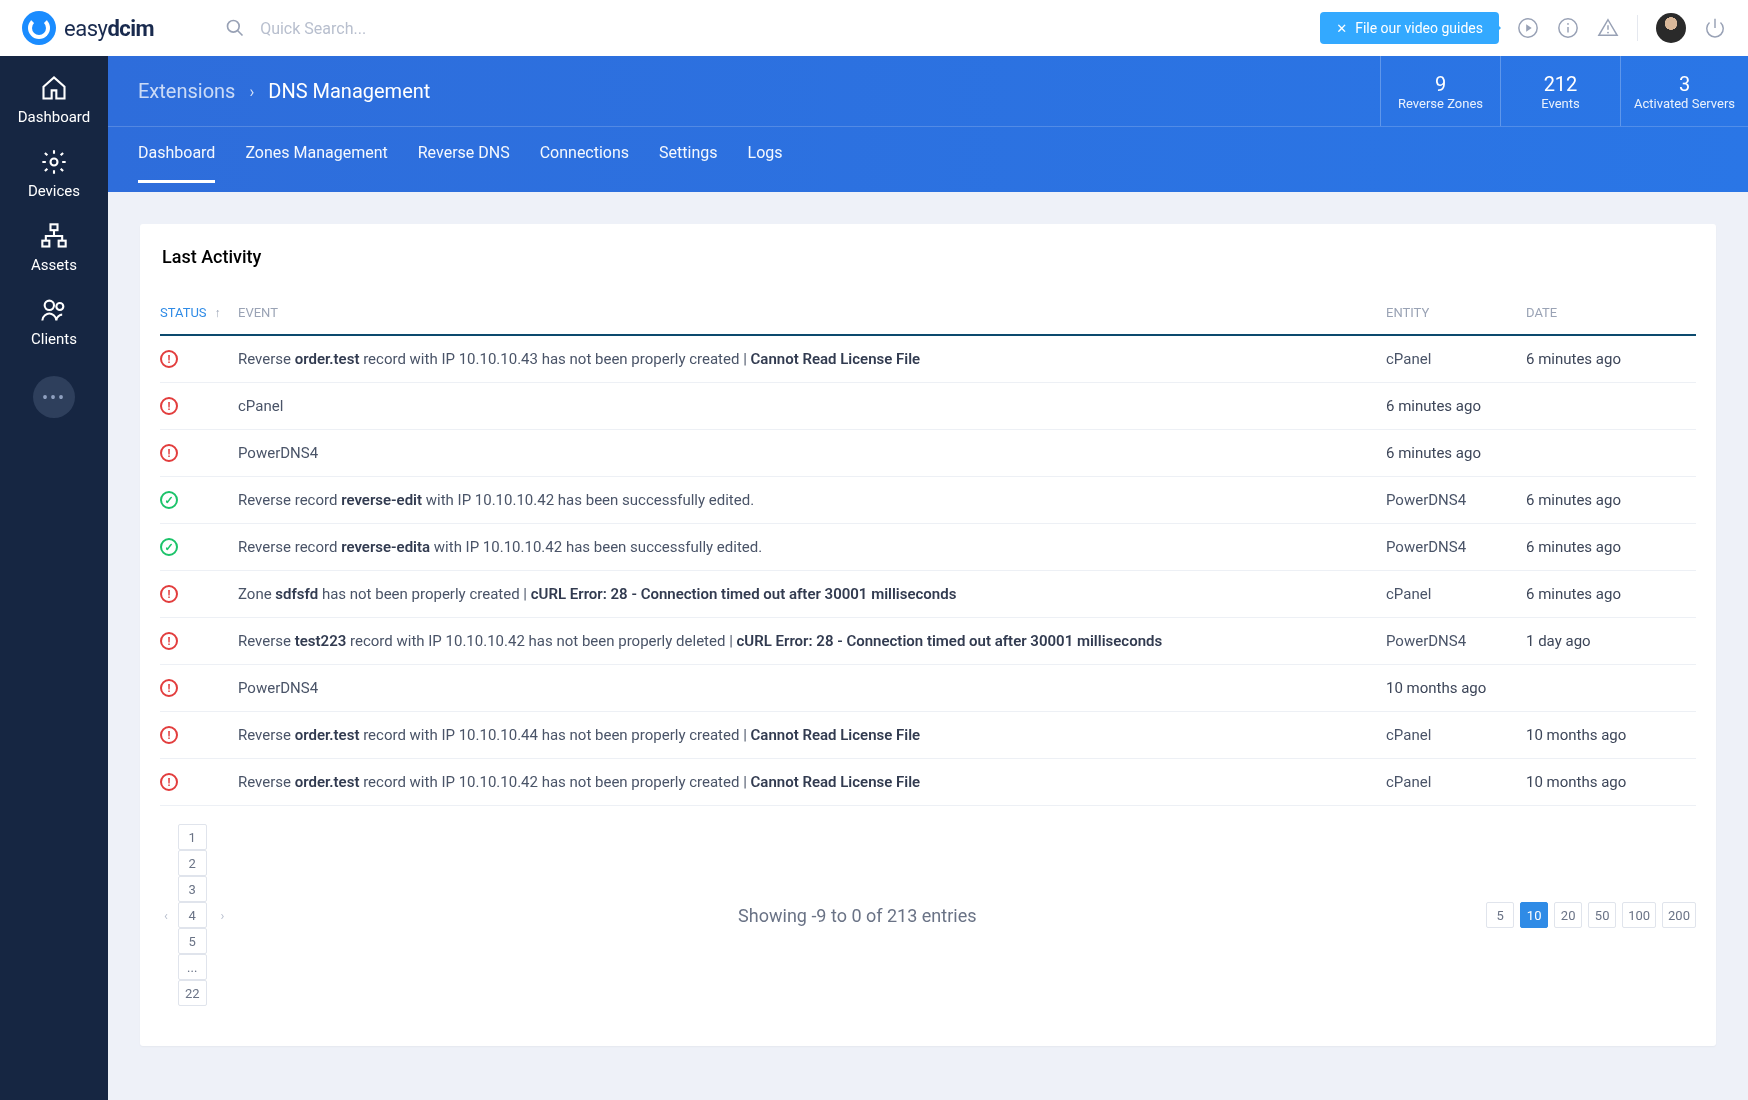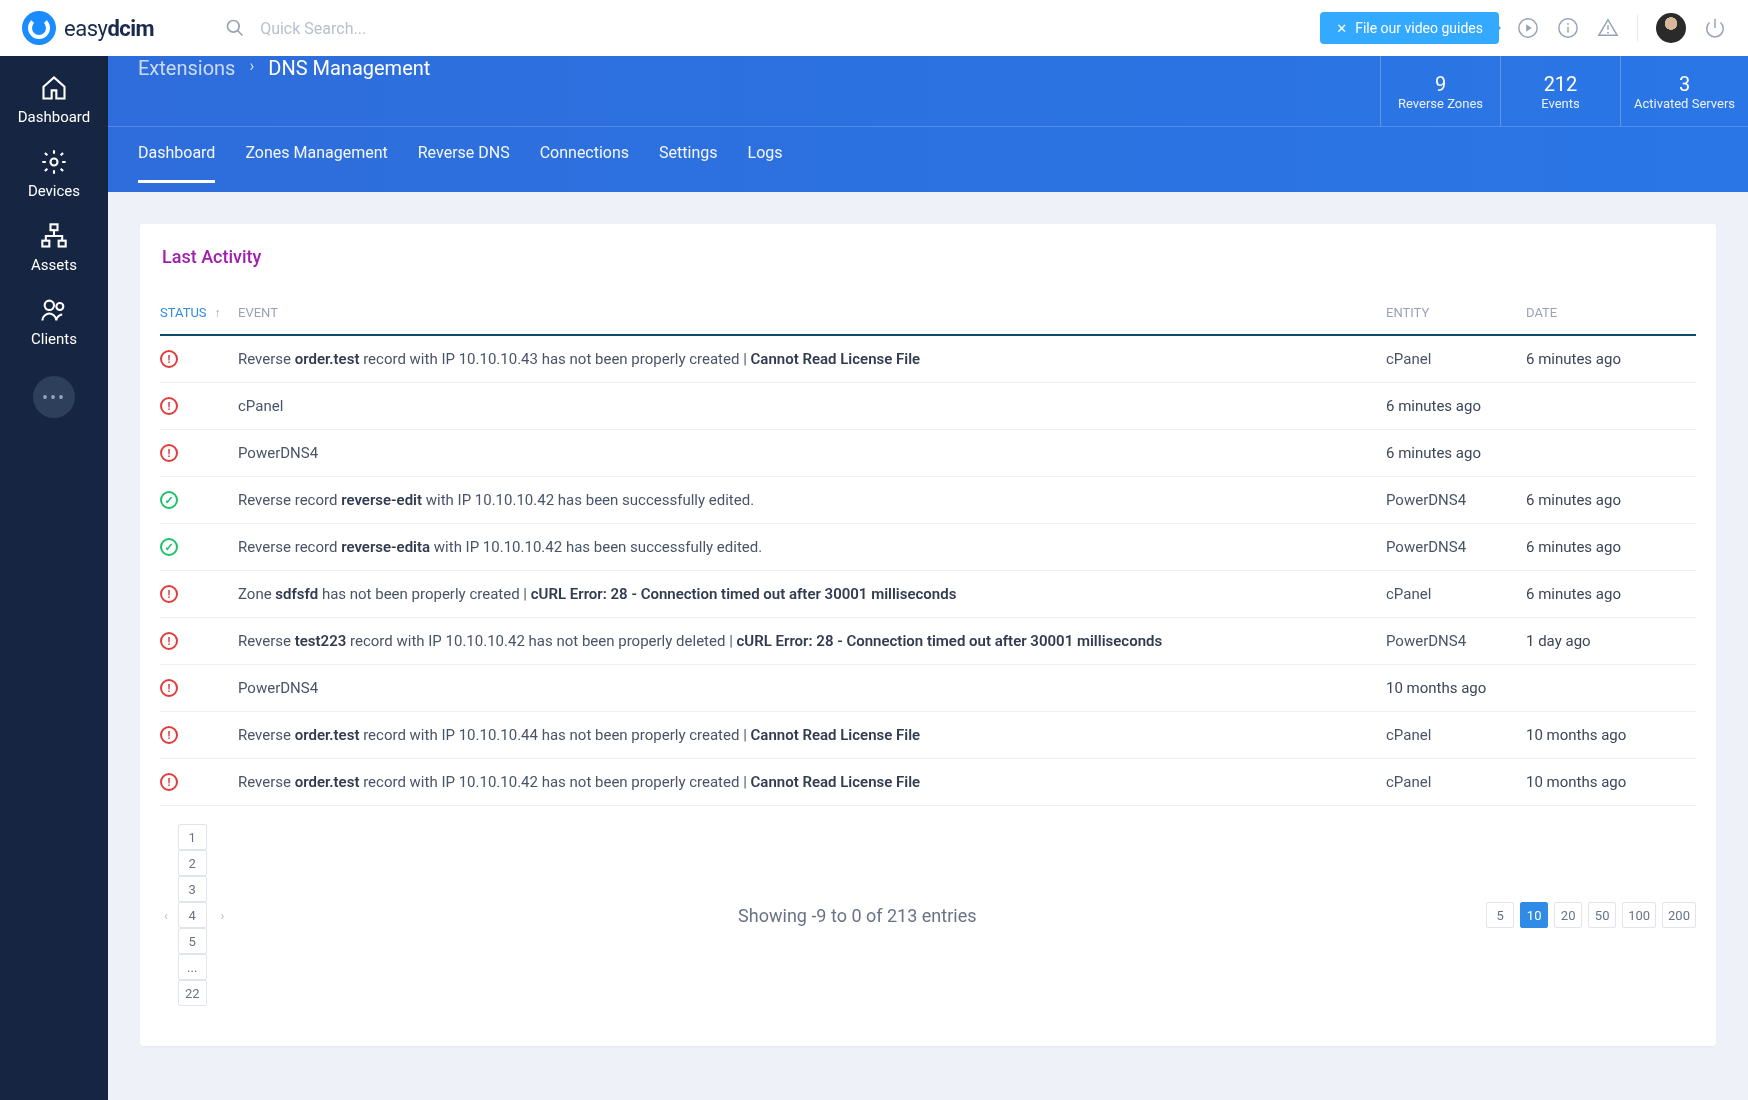--- a/index.html
+++ b/index.html
@@ -23,37 +23,37 @@
 .vline { width:1px; height:26px; background:#e5e8ef; }
 
 
 .sidebar { position:absolute; top:56px; left:0; bottom:0; width:108px; background:#162642; display:flex; flex-direction:column; align-items:center; padding-top:18px; gap:22px; }
 .side-item { display:flex; flex-direction:column; align-items:center; gap:6px; color:#fff; font-size:15px; cursor:pointer; }
 .side-icon { width:28px; height:28px; stroke:#fff; fill:none; stroke-width:1.8; }
 .side-more { width:42px; height:42px; border-radius:50%; background:#2e3f5c; display:flex; align-items:center; justify-content:center; color:#8fa0bf; margin-top:6px; cursor:pointer; letter-spacing:2px; font-size:18px; }
 
 
 .bluehdr { position:absolute; top:56px; left:108px; right:0; height:136px; background:linear-gradient(90deg,#2e6ddb 0%, #2a76e6 100%); color:#fff; }
-.crumb-row { display:flex; height:70px; padding-left:30px; }
+.crumb-row { display:flex; align-items:center; height:70px; padding-left:30px; }
 .crumb { font-size:20px; }
 .crumb.dim { opacity:0.75; }
 .crumb-sep { margin:0 14px; opacity:0.8; font-size:16px; }
 .stat-boxes { position:absolute; top:0; right:0; height:70px; display:flex; }
 .stat-box { width:120px; border-left:1px solid rgba(255,255,255,0.25); display:flex; flex-direction:column; align-items:center; justify-content:center; }
 .stat-box.wide { width:128px; }
 .stat-num { font-size:20px; font-weight:400; }
 .stat-label { font-size:13px; opacity:0.9; }
 .tabs-row { display:flex; gap:30px; padding-left:30px; height:66px; align-items:flex-start; padding-top:16px; border-top:1px solid rgba(255,255,255,0.18); }
 .tab { font-size:16px; color:rgba(255,255,255,0.95); cursor:pointer; padding-bottom:18px; }
 .tab.active { border-bottom:3px solid #fff; margin-top:-46px; padding-top:46px; }
 
 
 .content { position:absolute; top:192px; left:108px; right:0; bottom:0; padding:32px; }
 .card { background:#fff; border-radius:3px; padding:22px 20px 40px 20px; min-height:720px; box-shadow:0 1px 2px rgba(0,0,0,0.04); }
-.card-title { font-size:18px; color:#a21caf; font-weight:500; margin-bottom:38px; margin-left:2px; }
+.card-title { font-size:18px; color:#000000; font-weight:500; margin-bottom:38px; margin-left:2px; }
 .tbl { width:100%; }
 .th-row { display:grid; grid-template-columns:78px 1fr 140px 170px; font-size:13px; color:#9aa3b5; padding:0 0 14px 0; border-bottom:2px solid #0c4a6e; }
 .th-status { color:#2f8be6; display:flex; align-items:center; gap:8px; }
 .th-status .arrow { color:#9aa3b5; font-size:12px; }
 .row { display:grid; grid-template-columns:78px 1fr 140px 170px; align-items:center; min-height:47px; border-bottom:1px solid #edf0f5; font-size:15px; color:#4a5468; }
 .status-icon { width:18px; height:18px; border-radius:50%; border:2px solid; display:flex; align-items:center; justify-content:center; font-size:11px; font-weight:bold; }
 .status-err { border-color:#e23d3d; color:#e23d3d; }
 .status-ok { border-color:#1cc36a; color:#1cc36a; }
 .event-txt b { font-weight:600; color:#323b50; }
 .entity-txt { color:#4a5468; }

